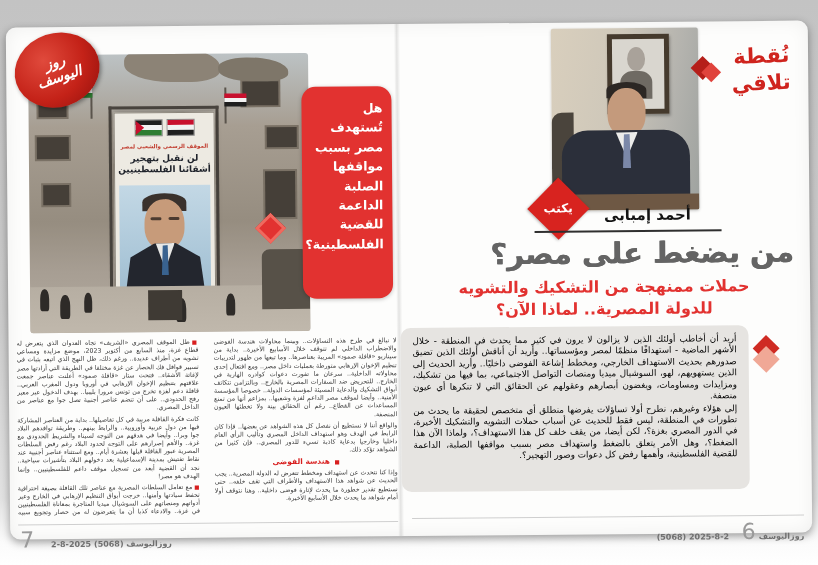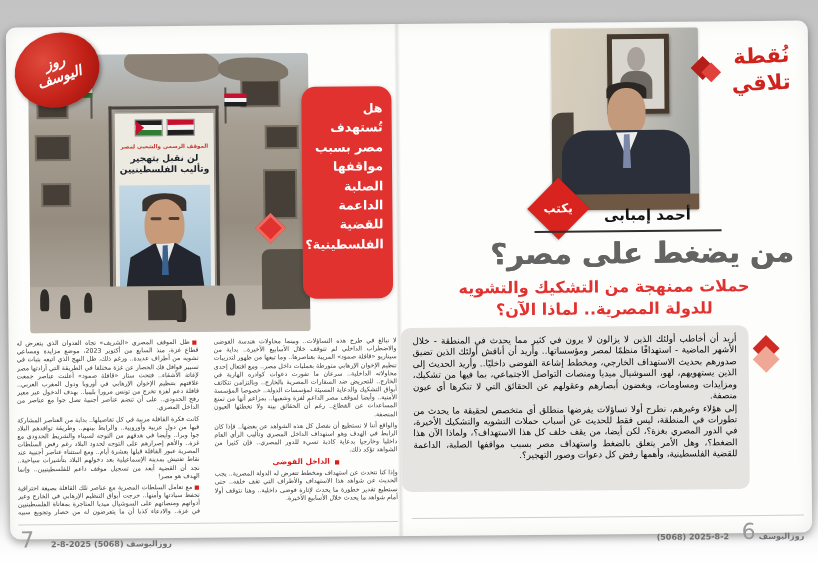--- a/index.html
+++ b/index.html
@@ -147,21 +147,21 @@
             <i class="pal" style="height:100%;"></i>
             <span class="pal-tri"></span>
           </span>
         <span class="flag">
             <i style="background:#c8102e;"></i>
             <i style="background:#f2f2f2;"></i>
             <i style="background:#1f1f1f;"></i>
           </span>
       </div>
       <div class="abs bb-topline">الموقف الرسمي والشعبي لمصر</div>
-      <div class="abs bb-main">لن نقبل بتهجير وتأليب الفلسطينيين</div>
+      <div class="abs bb-main">لن نقبل بتهجير أشقائنا الفلسطينيين</div>
       <div class="abs bb-portrait">
         <div class="abs hair"></div>
         <div class="abs head"></div>
         <div class="abs brow" style="position:absolute;left:31px;top:32px;"></div>
         <div class="abs brow" style="position:absolute;left:49px;top:32px;"></div>
         <div class="abs suit"></div>
         <div class="abs shirt"></div>
         <div class="abs tie"></div>
       </div>
     </div>
@@ -180,21 +180,21 @@
     <span>روز</span>
     <span>اليوسف</span>
   </div>
 
   <div class="abs qdiamond"></div>
   <div class="abs qbox">هل تُستهدف مصر بسبب مواقفها الصلبة الداعمة للقضية الفلسطينية؟</div>
 
   <div class="abs cols col-r">
     <p><span>لا نبالغ في طرح هذه التساؤلات.. وبينما محاولات هندسة الفوضى والاضطراب الداخلي لم تتوقف خلال الأسابيع الأخيرة.. بداية من سيناريو «قافلة صمود» المريبة بعناصرها.. وما تبعها من ظهور لتدريبات تنظيم الإخوان الإرهابي متورطة بعمليات داخل مصر.. ومع افتعال إحدى محاولاته الداخلية.. سرعان ما تفورت دعوات كوادره الهاربة في الخارج.. للتحريض ضد السفارات المصرية بالخارج.. وبالتزامن تتكاثف أبواق التشكيك والدعاية المسيئة لمؤسسات الدولة.. خصوصا المؤسسة الأمنية.. وأيضا لموقف مصر الداعم لغزة وشعبها.. بمزاعم أنها من تمنع المساعدات عن القطاع.. رغم أن الحقائق بينة ولا تخطئها العيون المنصفة.</span></p>
     <p><span>والواقع أننا لا نستطيع أن نفصل كل هذه الشواهد عن بعضها.. فإذا كان الرابط في الهدف وهو استهداف الداخل المصري وتأليب الرأي العام داخليا وخارجيا بدعاية كاذبة تسيء للدور المصري.. فإن كثيرا من الشواهد تؤكد ذلك.</span></p>
-    <div class="subhead"><span class="bul">■</span> <span>الداخل الفوضى</span></div>
+    <div class="subhead"><span class="bul">■</span> <span>هندسة الفوضى</span></div>
     <p><span>وإذا كنا نتحدث عن استهداف ومخطط تتعرض له الدولة المصرية.. يجب الحديث عن شواهد هذا الاستهداف والأطراف التي تقف خلفه.. حتى نستطيع تقدير خطورة ما يحدث لإثارة فوضى داخلية.. وهنا نتوقف أولا أمام شواهد ما يحدث خلال الأسابيع الأخيرة.</span></p>
   </div>
 
   <div class="abs cols col-l">
     <p><span class="bul">■</span><span>ظل الموقف المصري «الشريف» تجاه العدوان الذي يتعرض له قطاع غزة، منذ السابع من أكتوبر 2023، موضع مزايدة ومساعي تشويه من أطراف عديدة.. ورغم ذلك، ظل النهج الذي اتبعه بثبات في تسيير قوافل فك الحصار عن غزة مختلفا في الطريقة التي أرادتها مصر لإغاثة الأشقاء.. فتحت ستار «قافلة صمود» أعلنت عناصر جمعت علاقتهم بتنظيم الإخوان الإرهابي في أوروبا ودول المغرب العربي.. قافلة دعم لغزة تخرج من تونس مرورا بليبيا.. بهدف الدخول عبر معبر رفح الحدودي.. على أن تنضم عناصر أجنبية تصل جوا مع عناصر من الداخل المصري.</span></p>
     <p><span>كانت فكرة القافلة مريبة في كل تفاصيلها.. بداية من العناصر المشاركة فيها من دول عربية وأوروبية.. والرابط بينهم.. وطريقة توافدهم البلاد جوا وبرا.. وأيضا في هدفهم من التوجه لسيناء والشريط الحدودي مع غزة.. والأهم إصرارهم على التوجه لحدود البلاد رغم رفض السلطات المصرية عبور القافلة قبلها بعشرة أيام.. ومع استثناء عناصر أجنبية عند نقاط تفتيش بمدينة الإسماعيلية بعد دخولهم البلاد بتأشيرات سياحية.. نجد أن القضية أبعد من تسجيل موقف داعم للفلسطينيين.. وإنما الهدف هو مصر!</span></p>
     <p><span class="bul">■</span><span>مع تعامل السلطات المصرية مع عناصر تلك القافلة بصيغة احترافية تحفظ سيادتها وأمنها.. خرجت أبواق التنظيم الإرهابي في الخارج وعبر أدواتهم ومنصاتهم على السوشيال ميديا المتاجرة بمعاناة الفلسطينيين في غزة.. والادعاء كذبا أن ما يتعرضون له من حصار وتجويع سببه مصر!</span></p>
   </div>
 
   <div class="abs frule" style="left:8px;top:497px;width:380px;"></div>

